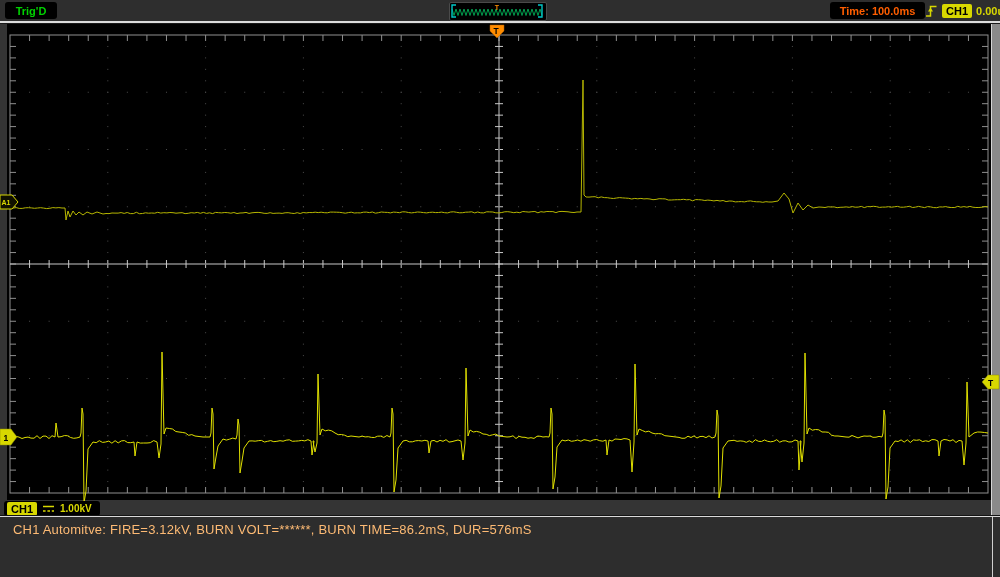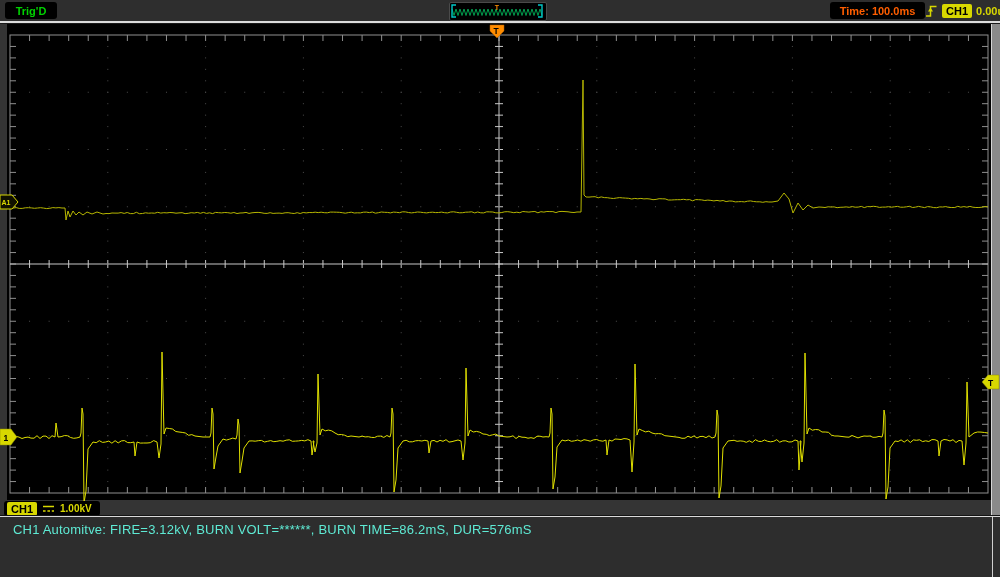--- a/index.html
+++ b/index.html
@@ -29,21 +29,21 @@
   .marker-text-yellow{fill:#d8d800;font-size:7px;font-weight:bold;font-family:"Liberation Sans",sans-serif;}
   .marker-text-black{fill:#000;font-size:8.5px;font-weight:bold;font-family:"Liberation Sans",sans-serif;}
   
   .chbadge{position:absolute;left:4px;top:501px;height:15px;background:#000;border-radius:3px;
            display:flex;align-items:center;gap:5px;padding:0 8px 0 3px;}
   .chbadge .scale{color:#d8d800;font-size:10px;font-weight:bold;}
   
   .sep2{position:absolute;left:0;top:515px;width:1000px;height:2px;background:#d9d9d9;border-top:1px solid #141414;}
   .bottom-panel{position:absolute;left:0;top:517px;width:1000px;height:60px;background:#2d2d2d;}
   .bp-rightline{position:absolute;left:992px;top:517px;width:1px;height:60px;background:#cfcfcf;}
-  .statusline{position:absolute;left:13px;top:522px;color:#5eead4;font-size:13px;letter-spacing:0.2px;}
+  .statusline{position:absolute;left:13px;top:522px;color:#fdba74;font-size:13px;letter-spacing:0.2px;}
 </style>
 </head>
 <body>
 
 <div class="topbar">
   <div class="badge-black trigd">
     <span>Trig'D</span>
   </div>
 
   <div class="preview">

